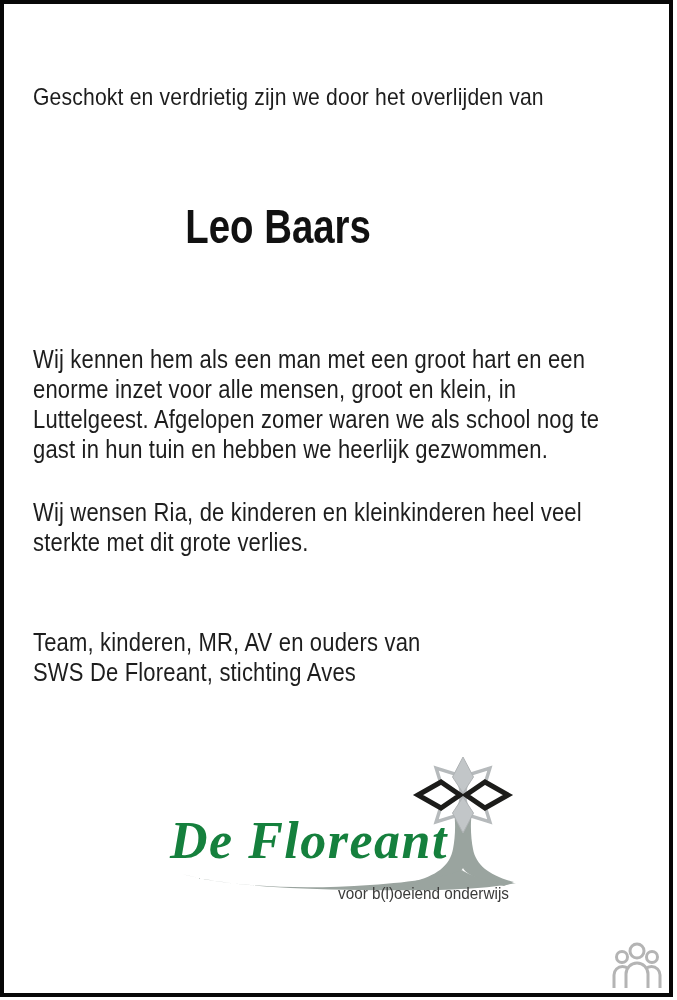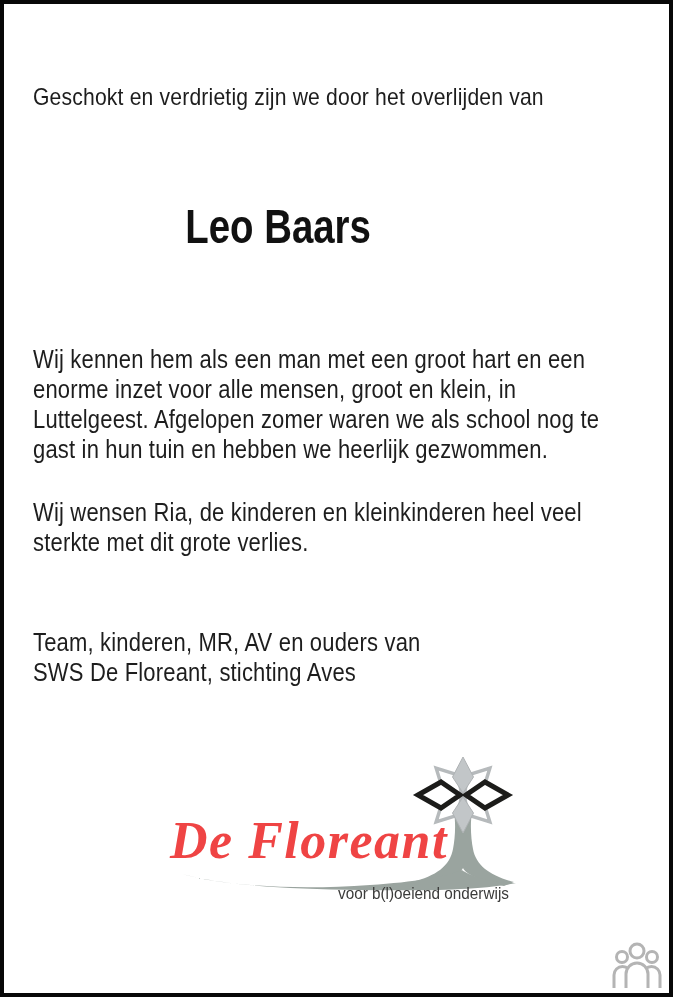--- a/index.html
+++ b/index.html
@@ -45,21 +45,21 @@
   .p2-l1 { top: 497px; } .p2-l2 { top: 527px; }
   .sig-l1 { top: 627px; } .sig-l2 { top: 657px; }
 
   .logo-svg { position: absolute; left: 160px; top: 744px; }
   .logo-text {
     position: absolute; left: 170px; top: 815px;
     font-family: "Liberation Serif", serif;
     font-style: italic; font-weight: 700;
     font-size: 52px; line-height: 52px;
     letter-spacing: 1.5px;
-    color: #ef4444;
+    color: #15803d;
     white-space: nowrap;
   }
   .logo-tagline {
     position: absolute; left: 338px; top: 884px;
     font-size: 17px; line-height: 20px;
     color: #3b3b3a;
     transform: scaleX(0.9);
     transform-origin: 0 0;
     white-space: nowrap;
   }

